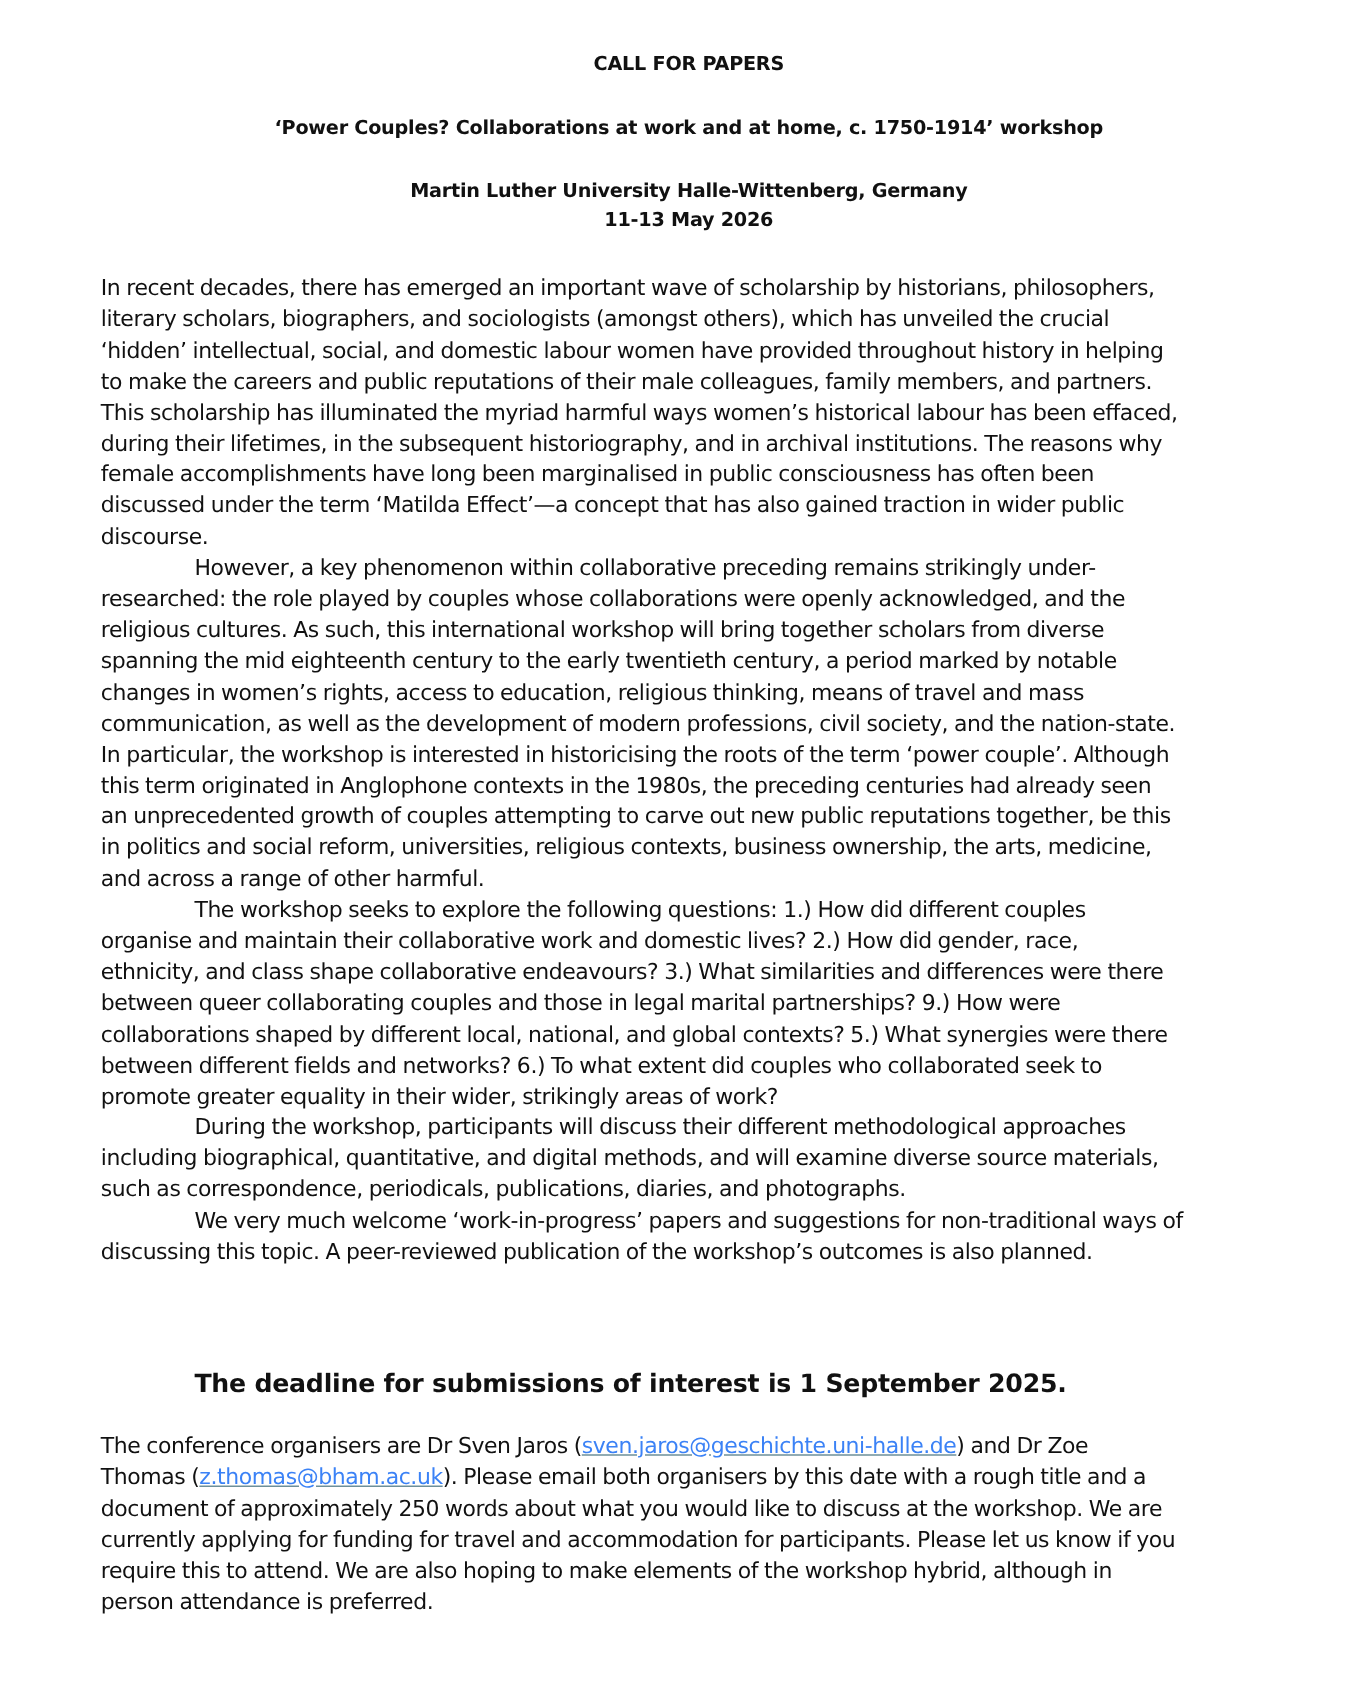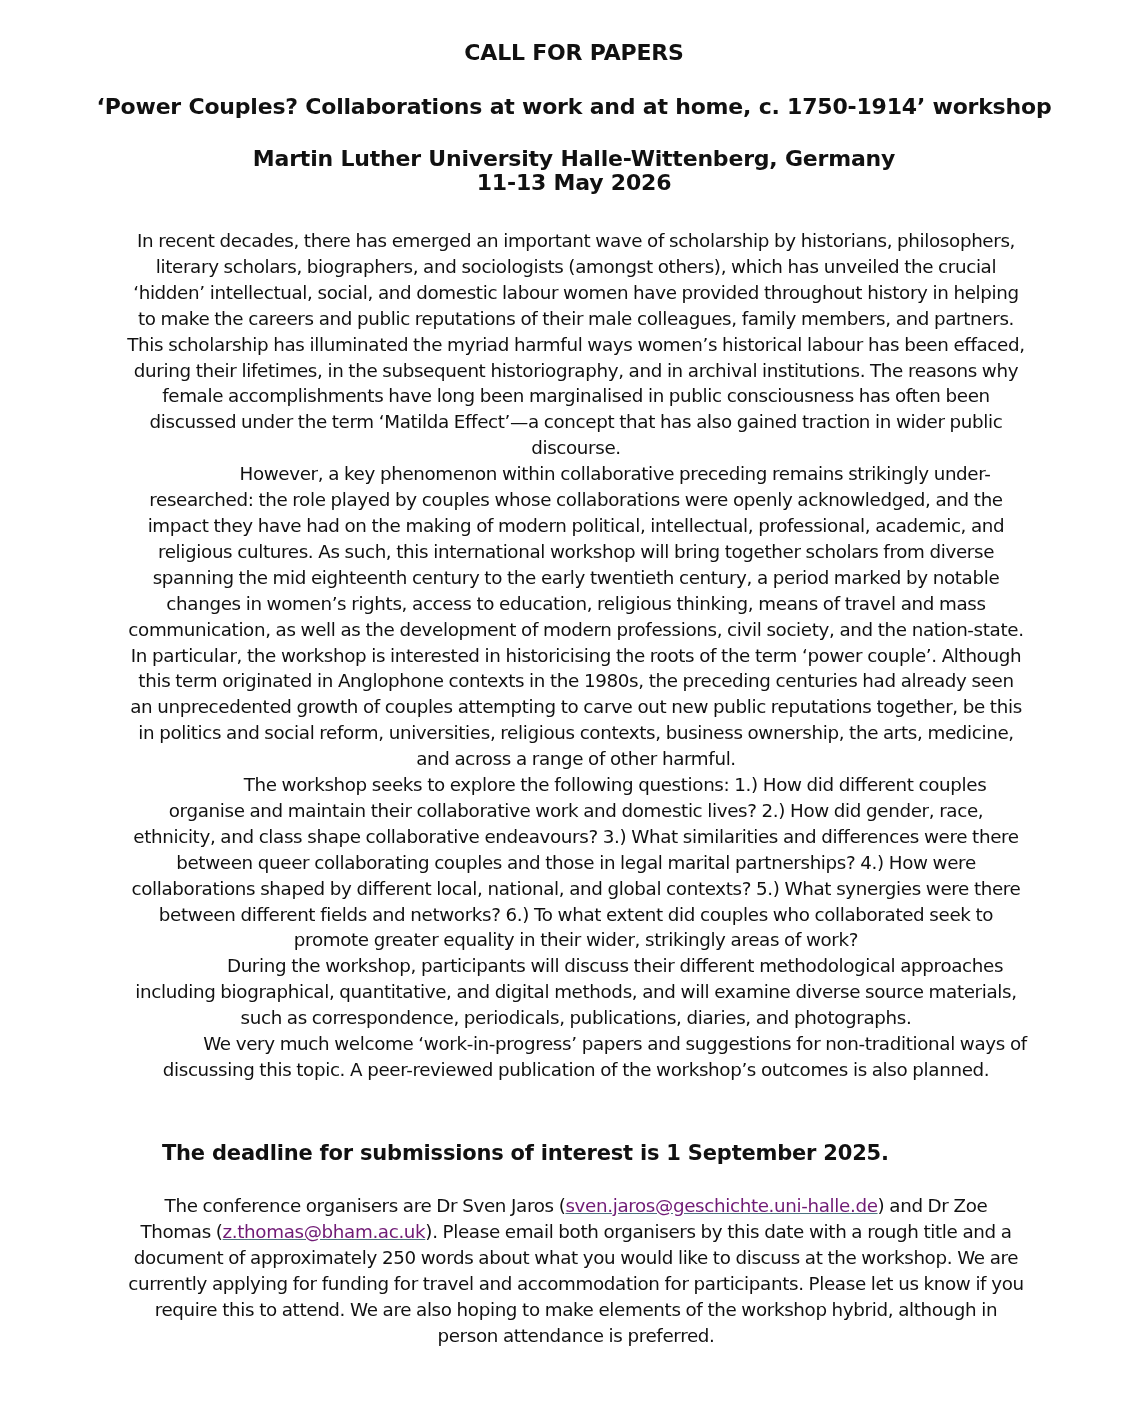--- a/index.html
+++ b/index.html
@@ -17,21 +17,21 @@
     }
     .page {
       position: absolute;
       left: 84px;
       top: 0;
       width: 980px;
     }
     .center-heading {
       text-align: center;
       font-weight: bold;
-      font-size: 22px;
+      font-size: 16px;
       line-height: 26px;
       margin: 0;
       letter-spacing: -0.2px;
     }
     #cfp-title { position: absolute; top: 40px; left: 0; width: 980px; }
     #workshop-title { position: absolute; top: 94px; left: 0; width: 980px; }
     #venue { position: absolute; top: 146px; left: 0; width: 980px; }
     #dates { position: absolute; top: 170px; left: 0; width: 980px; }
 
     .body-text {
@@ -41,40 +41,40 @@
       word-spacing: -0.5px;
       margin: 0;
     }
     #body-block {
       position: absolute;
       top: 228px;
       left: 0;
       width: 984px;
     }
     .para-indent { text-indent: 78px; }
-    .line { display: block; white-space: nowrap; text-align: center; }
+    .line { display: block; white-space: nowrap; }
 
     #deadline {
       position: absolute;
       top: 1140px;
       left: 78px;
       font-weight: bold;
       font-size: 21px;
       line-height: 26px;
       letter-spacing: -0.2px;
       margin: 0;
     }
     #contact-block {
       position: absolute;
       top: 1193px;
       left: 0;
       width: 984px;
     }
     a.email {
-      color: #701a75;
+      color: #3b82f6;
       text-decoration: underline;
       text-decoration-color: #4a7480;
     }
   </style>
 </head>
 <body>
 
 <div class="page">
 
   <h1 id="cfp-title" class="center-heading">CALL FOR PAPERS</h1>
@@ -90,36 +90,35 @@
       <span class="line">to make the careers and public reputations of their male colleagues, family members, and partners.</span>
       <span class="line">This scholarship has illuminated the myriad harmful ways women’s historical labour has been effaced,</span>
       <span class="line">during their lifetimes, in the subsequent historiography, and in archival institutions. The reasons why</span>
       <span class="line">female accomplishments have long been marginalised in public consciousness has often been</span>
       <span class="line">discussed under the term ‘Matilda Effect’—a concept that has also gained traction in wider public</span>
       <span class="line">discourse.</span>
     </p>
     <p class="body-text">
       <span class="line para-indent">However, a key phenomenon within collaborative preceding remains strikingly under-</span>
       <span class="line">researched: the role played by couples whose collaborations were openly acknowledged, and the</span>
-      <span class="line">impact they have had on the making of modern political, intellectual, professional, academic, and</span>
       <span class="line">religious cultures. As such, this international workshop will bring together scholars from diverse</span>
       <span class="line">spanning the mid eighteenth century to the early twentieth century, a period marked by notable</span>
       <span class="line">changes in women’s rights, access to education, religious thinking, means of travel and mass</span>
       <span class="line">communication, as well as the development of modern professions, civil society, and the nation-state.</span>
       <span class="line">In particular, the workshop is interested in historicising the roots of the term ‘power couple’. Although</span>
       <span class="line">this term originated in Anglophone contexts in the 1980s, the preceding centuries had already seen</span>
       <span class="line">an unprecedented growth of couples attempting to carve out new public reputations together, be this</span>
       <span class="line">in politics and social reform, universities, religious contexts, business ownership, the arts, medicine,</span>
       <span class="line">and across a range of other harmful.</span>
     </p>
     <p class="body-text">
       <span class="line para-indent">The workshop seeks to explore the following questions: 1.) How did different couples</span>
       <span class="line">organise and maintain their collaborative work and domestic lives? 2.) How did gender, race,</span>
       <span class="line">ethnicity, and class shape collaborative endeavours? 3.) What similarities and differences were there</span>
-      <span class="line">between queer collaborating couples and those in legal marital partnerships? 4.) How were</span>
+      <span class="line">between queer collaborating couples and those in legal marital partnerships? 9.) How were</span>
       <span class="line">collaborations shaped by different local, national, and global contexts? 5.) What synergies were there</span>
       <span class="line">between different fields and networks? 6.) To what extent did couples who collaborated seek to</span>
       <span class="line">promote greater equality in their wider, strikingly areas of work?</span>
     </p>
     <p class="body-text">
       <span class="line para-indent">During the workshop, participants will discuss their different methodological approaches</span>
       <span class="line">including biographical, quantitative, and digital methods, and will examine diverse source materials,</span>
       <span class="line">such as correspondence, periodicals, publications, diaries, and photographs.</span>
     </p>
     <p class="body-text">

